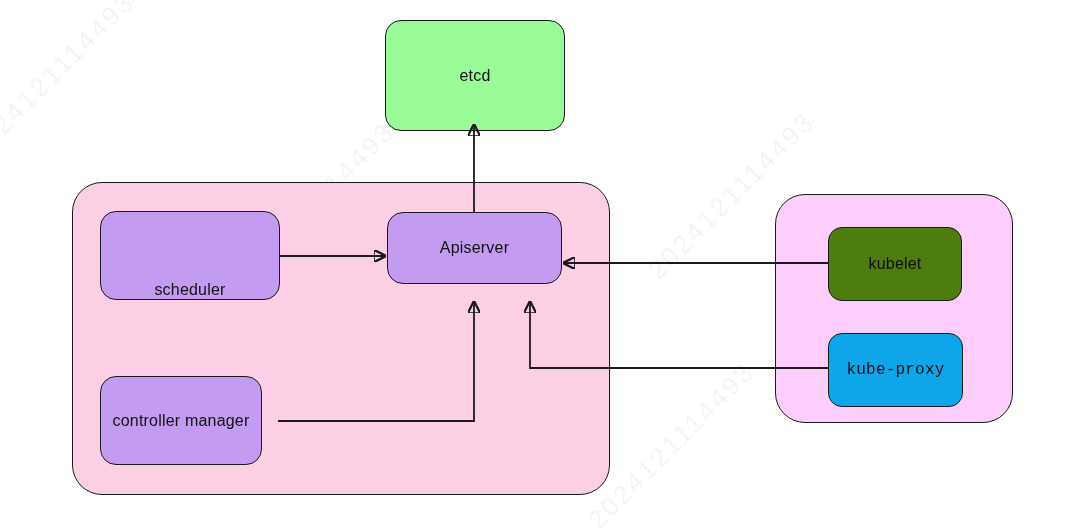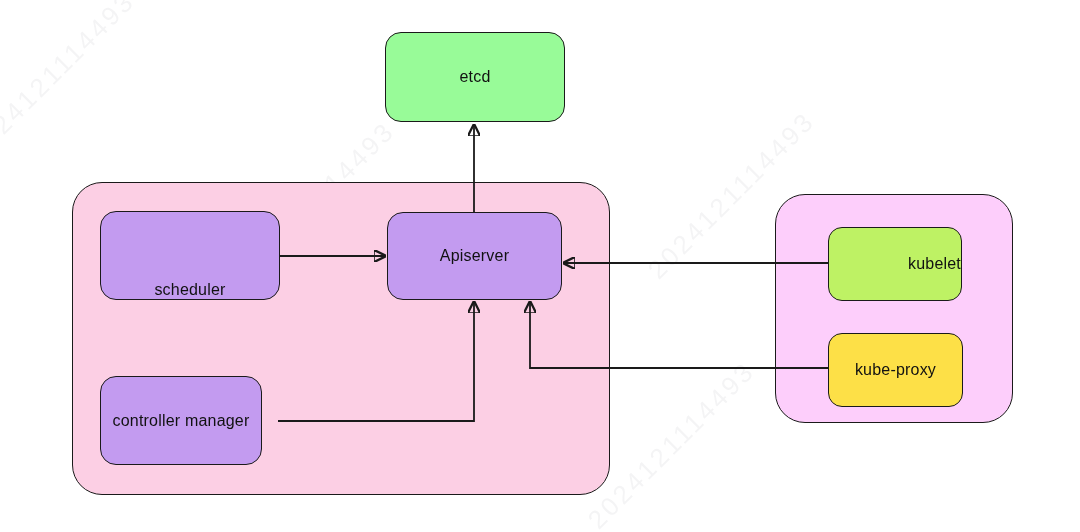--- a/index.html
+++ b/index.html
@@ -16,23 +16,23 @@
     box-sizing:border-box;
   }
   .group-control-plane{left:72px;top:182px;width:538px;height:313px;}
   .group-worker-node{left:775px;top:194px;width:238px;height:229px;}
   
   .node{
     position:absolute;border:1.6px solid #1a1a1a;border-radius:16px;
     box-sizing:border-box;display:flex;align-items:center;justify-content:center;
     font-size:16px;letter-spacing:.2px;
   }
-  .node-etcd{left:385px;top:32px;width:180px;height:90px;}
+  .node-etcd{left:385px;top:20px;width:180px;height:111px;}
   .node-scheduler{left:100px;top:211px;width:180px;height:89px;}
-  .node-apiserver{left:387px;top:212px;width:175px;height:88px;}
+  .node-apiserver{left:387px;top:212px;width:175px;height:72px;}
   .node-controller-manager{left:100px;top:376px;width:162px;height:89px;}
   .node-kubelet{left:828px;top:227px;width:134px;height:74px;border-radius:14px;}
   .node-kube-proxy{left:828px;top:333px;width:135px;height:74px;border-radius:14px;}
   
   svg.edges{position:absolute;left:0;top:0;pointer-events:none;}
   svg.edges path, svg.edges line{stroke:#1a1a1a;stroke-width:1.8;fill:none;}
   
   .wm{
     position:absolute;font-size:26px;letter-spacing:3px;white-space:nowrap;
     color:rgba(40,40,60,0.05);transform:rotate(-45deg);
@@ -66,25 +66,25 @@
   </div>
 
   <div class="node node-apiserver" style="background-color: rgb(195, 155, 240);">
     <span>Apiserver</span>
   </div>
 
   <div class="node node-controller-manager" style="background-color: rgb(195, 155, 240);">
     <span>controller manager</span>
   </div>
 
-  <div class="node node-kubelet" style="background-color: #bef264; justify-content: flex-end;">
+  <div class="node node-kubelet" style="background-color: #4d7c0f;">
     <span>kubelet</span>
   </div>
 
-  <div class="node node-kube-proxy" style="background-color: #fde047;">
+  <div class="node node-kube-proxy" style="background-color: #0ea5e9; font-family: Liberation Mono, monospace;">
     <span>kube-proxy</span>
   </div>
 
   <svg class="edges" width="1080" height="532" viewBox="0 0 1080 532">
     <defs>
       <marker id="arrow" viewBox="0 0 10 10" refX="9" refY="5" markerWidth="7" markerHeight="7" orient="auto-start-reverse">
         <path d="M0,0 L10,5 L0,10 z" fill="#1a1a1a" stroke="none"></path>
       </marker>
     </defs>
 

